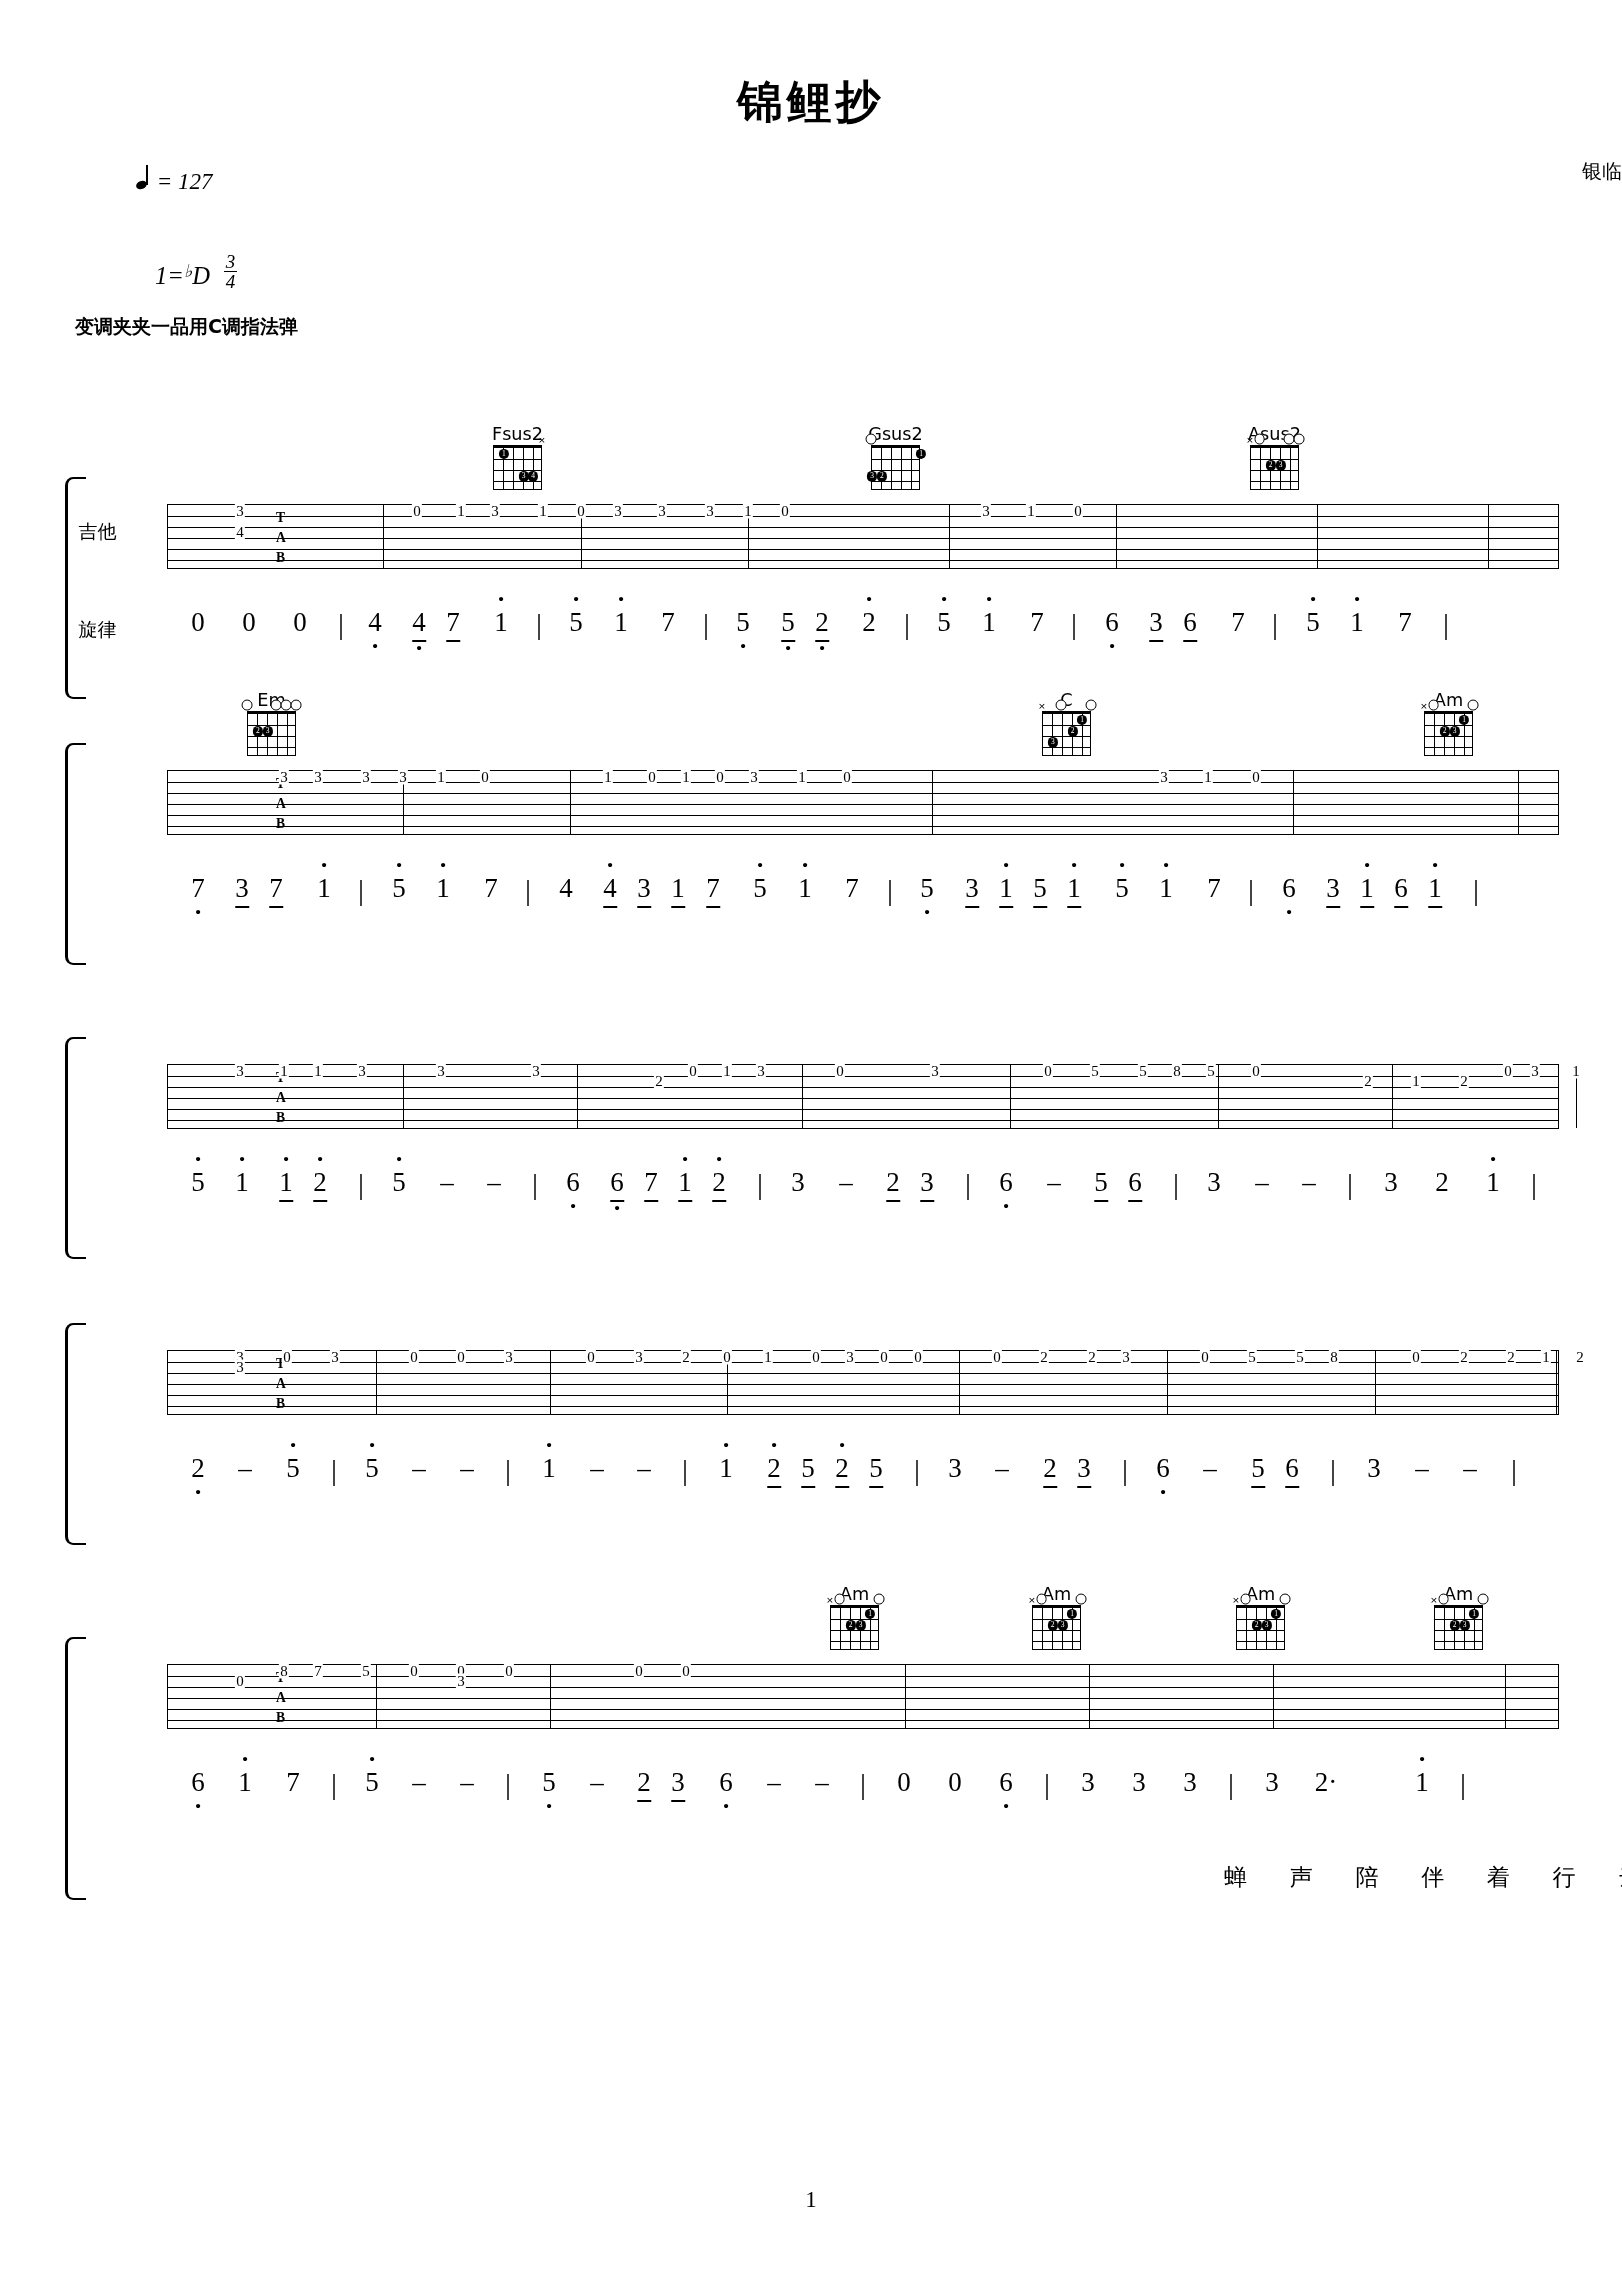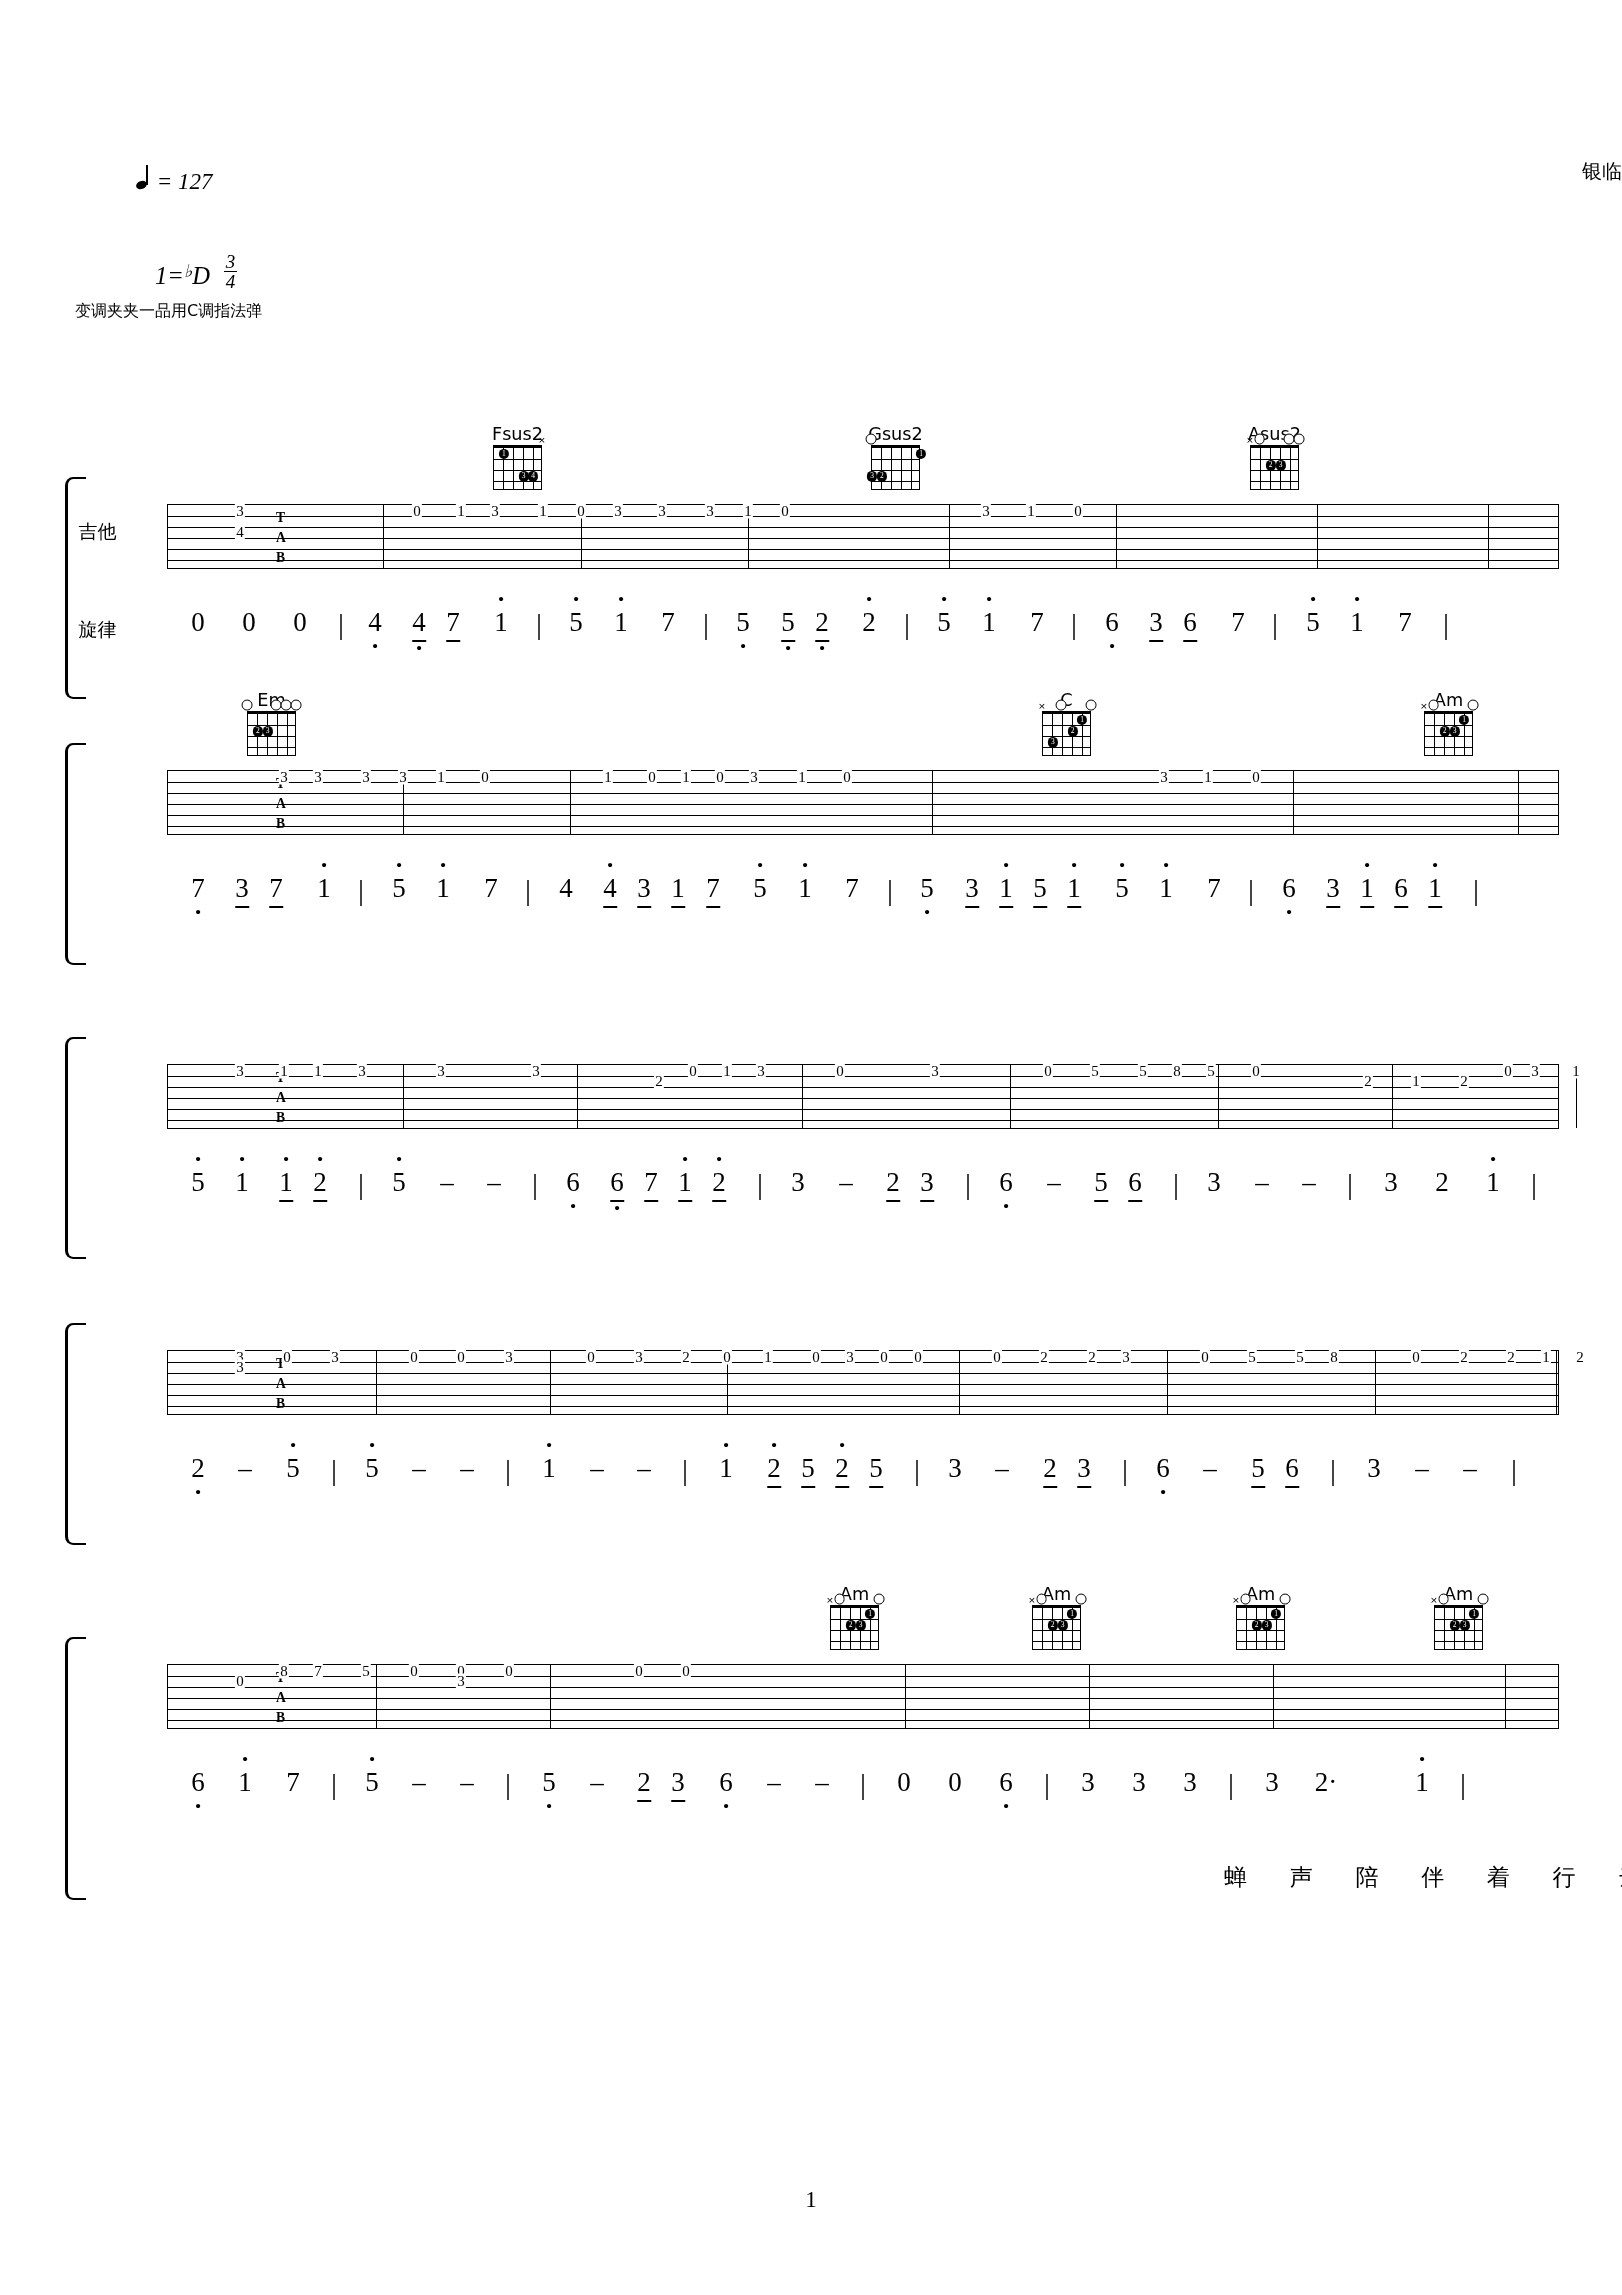--- a/index.html
+++ b/index.html
@@ -96,24 +96,25 @@
     padding: 0 1.4px;
   }
   .frac .den {
     display: block;
     font-size: 19px;
     padding: 0 1.4px;
   }
   .capo {
     position: absolute;
     left: 75px;
-    top: 301px;
-    font-size: 16px;
+    top: 314px;
+    font-size: 19px;
     font-family: "DejaVu Sans", sans-serif;
     white-space: nowrap;
+    font-weight: bold;
   }
   .credits {
     position: absolute;
     right: 82px;
     top: 218px;
     text-align: right;
     font-size: 20.5px;
     line-height: 1.42;
     font-family: "DejaVu Sans", sans-serif;
     white-space: nowrap;
@@ -304,20 +305,21 @@
     bottom: 82px;
     text-align: center;
     font-size: 23px;
   }
 </style>
 </head>
 <body>
 
 <div class="page">
 
+  <div class="title">锦鲤抄</div>
   <div class="subtitle">银临</div>
 
   <div class="tempo">
     <span class="notehead"></span>
     <span>= 127</span>
   </div>
 
   <div class="keysig">
     <span>1=</span><span class="flat">♭</span><span>D</span>
     <span class="frac">

